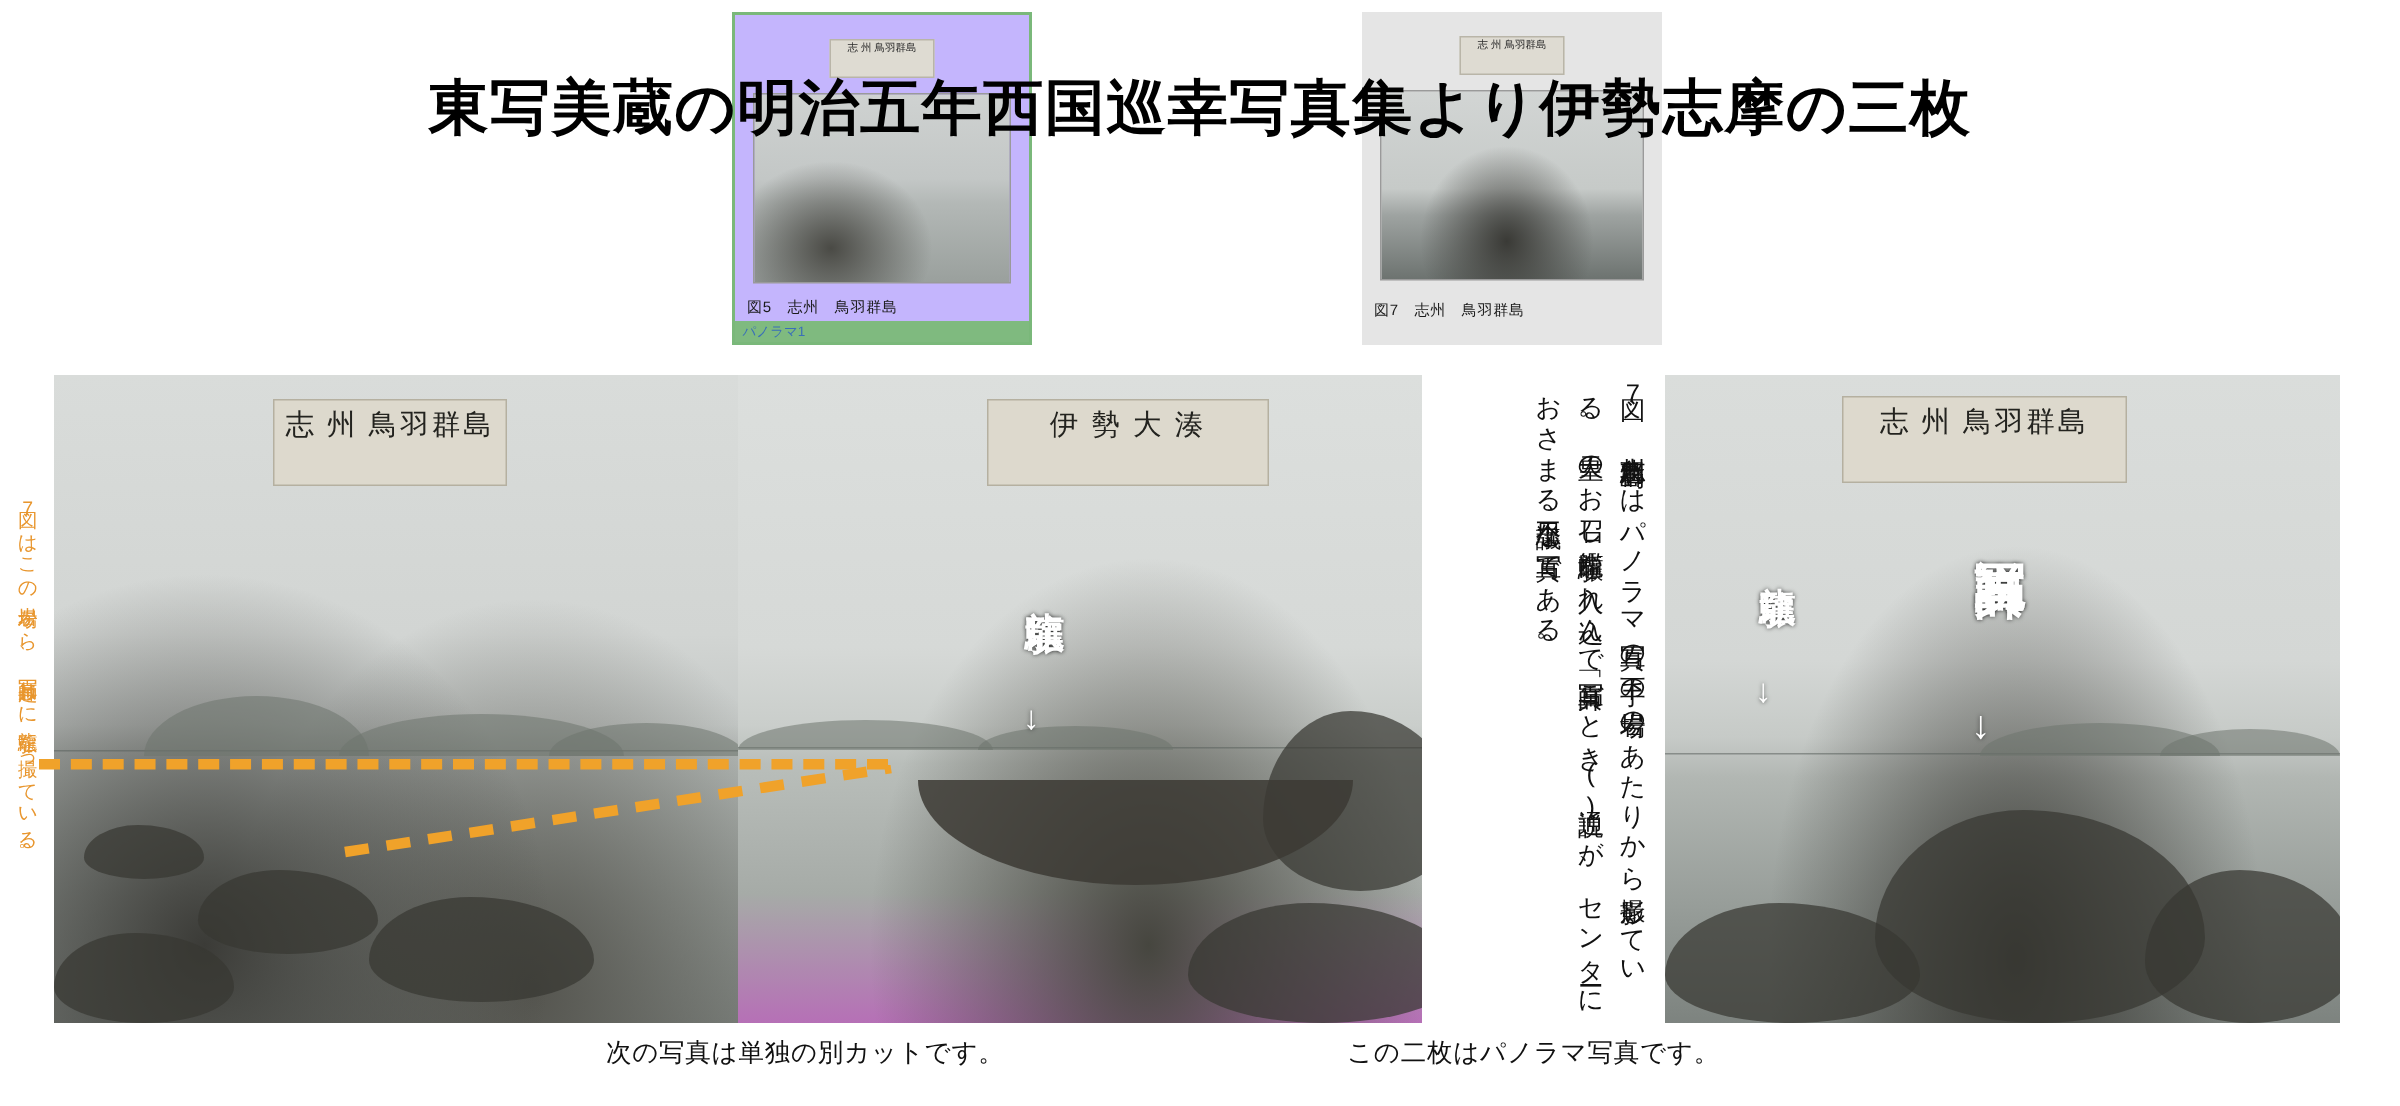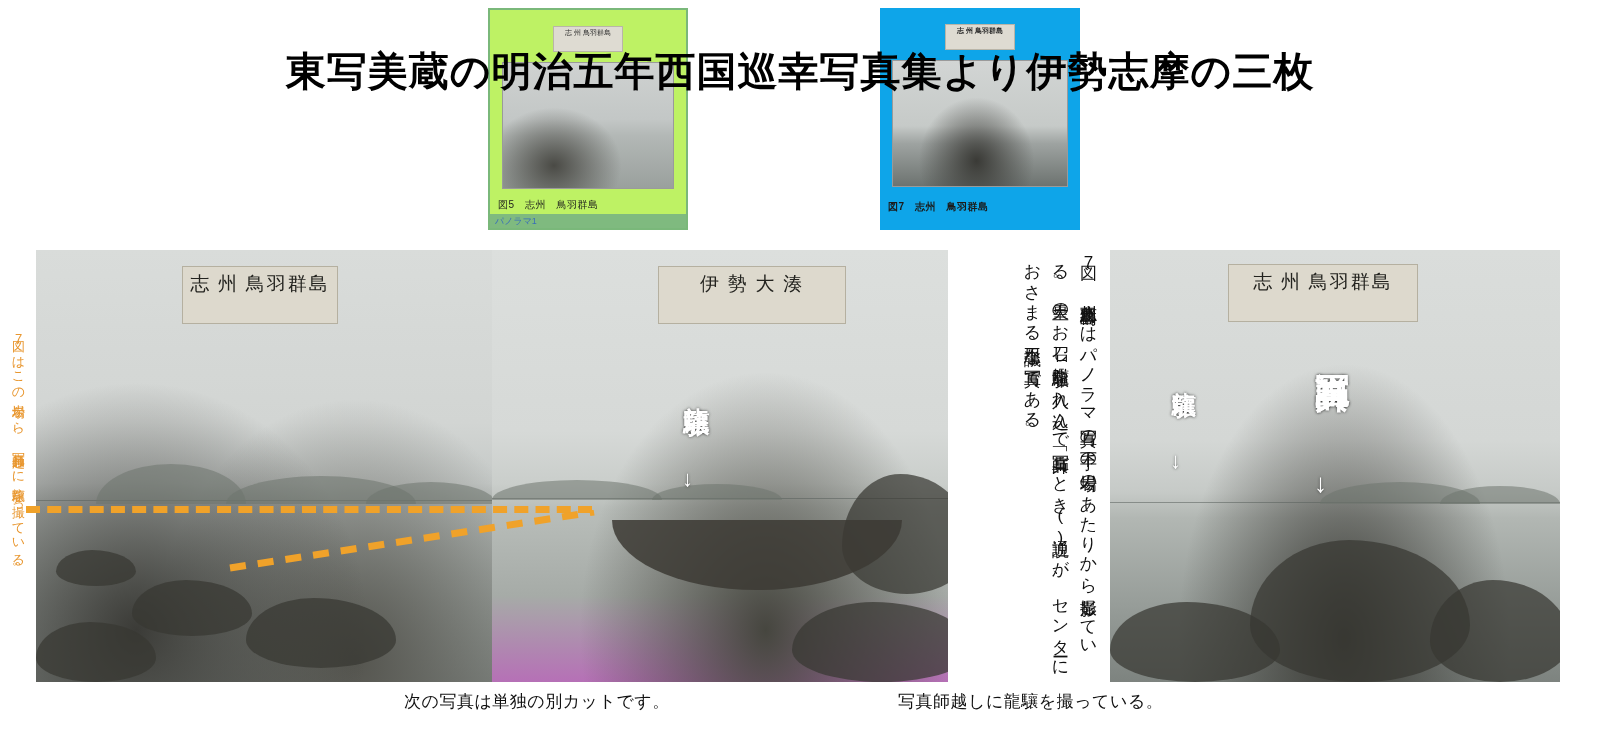--- a/index.html
+++ b/index.html
@@ -39,23 +39,23 @@
     height: 222px;
   }
   .thumb {
     position: absolute;
     top: 0;
     width: 200px;
     height: 222px;
     background: #e8e8e8;
     box-sizing: border-box;
   }
-  .thumb.t1 { left: 0px; border: 2px solid #7ab87a; background: #bef264; }
+  .thumb.t1 { left: 0px; border: 2px solid #7ab87a; background: #c4b5fd; }
   .thumb.t2 { left: 208px; border: 2px solid #7ab87a; background: #eeeeee; }
-  .thumb.t3 { left: 392px; border: none; background: #0ea5e9; font-weight: bold; }
+  .thumb.t3 { left: 420px; border: none; background: #e5e5e5; }
 
   .thumb-caplabel {
     position: absolute;
     top: 16px;
     left: 50%;
     transform: translateX(-50%);
     width: 70px;
     height: 26px;
     background: #dedbd2;
     border: 1px solid #b9b5a8;
@@ -350,13 +350,13 @@
 
     <div class="vlabel" style="left:58px; top:122px; font-size:24px;">龍驤</div>
     <div class="varrow" style="left:60px; top:198px;">↓</div>
 
     <div class="vlabel" style="left:200px; top:96px; font-size:34px;">説写真師</div>
     <div class="varrow" style="left:204px; top:218px; font-size:26px;">↓</div>
   </div>
 </div>
 
 <div class="bottom-cap c1">次の写真は単独の別カットです。</div>
-<div class="bottom-cap c2">写真師越しに龍驤を撮っている。</div>
+<div class="bottom-cap c2">この二枚はパノラマ写真です。</div>
 
 </body></html>

